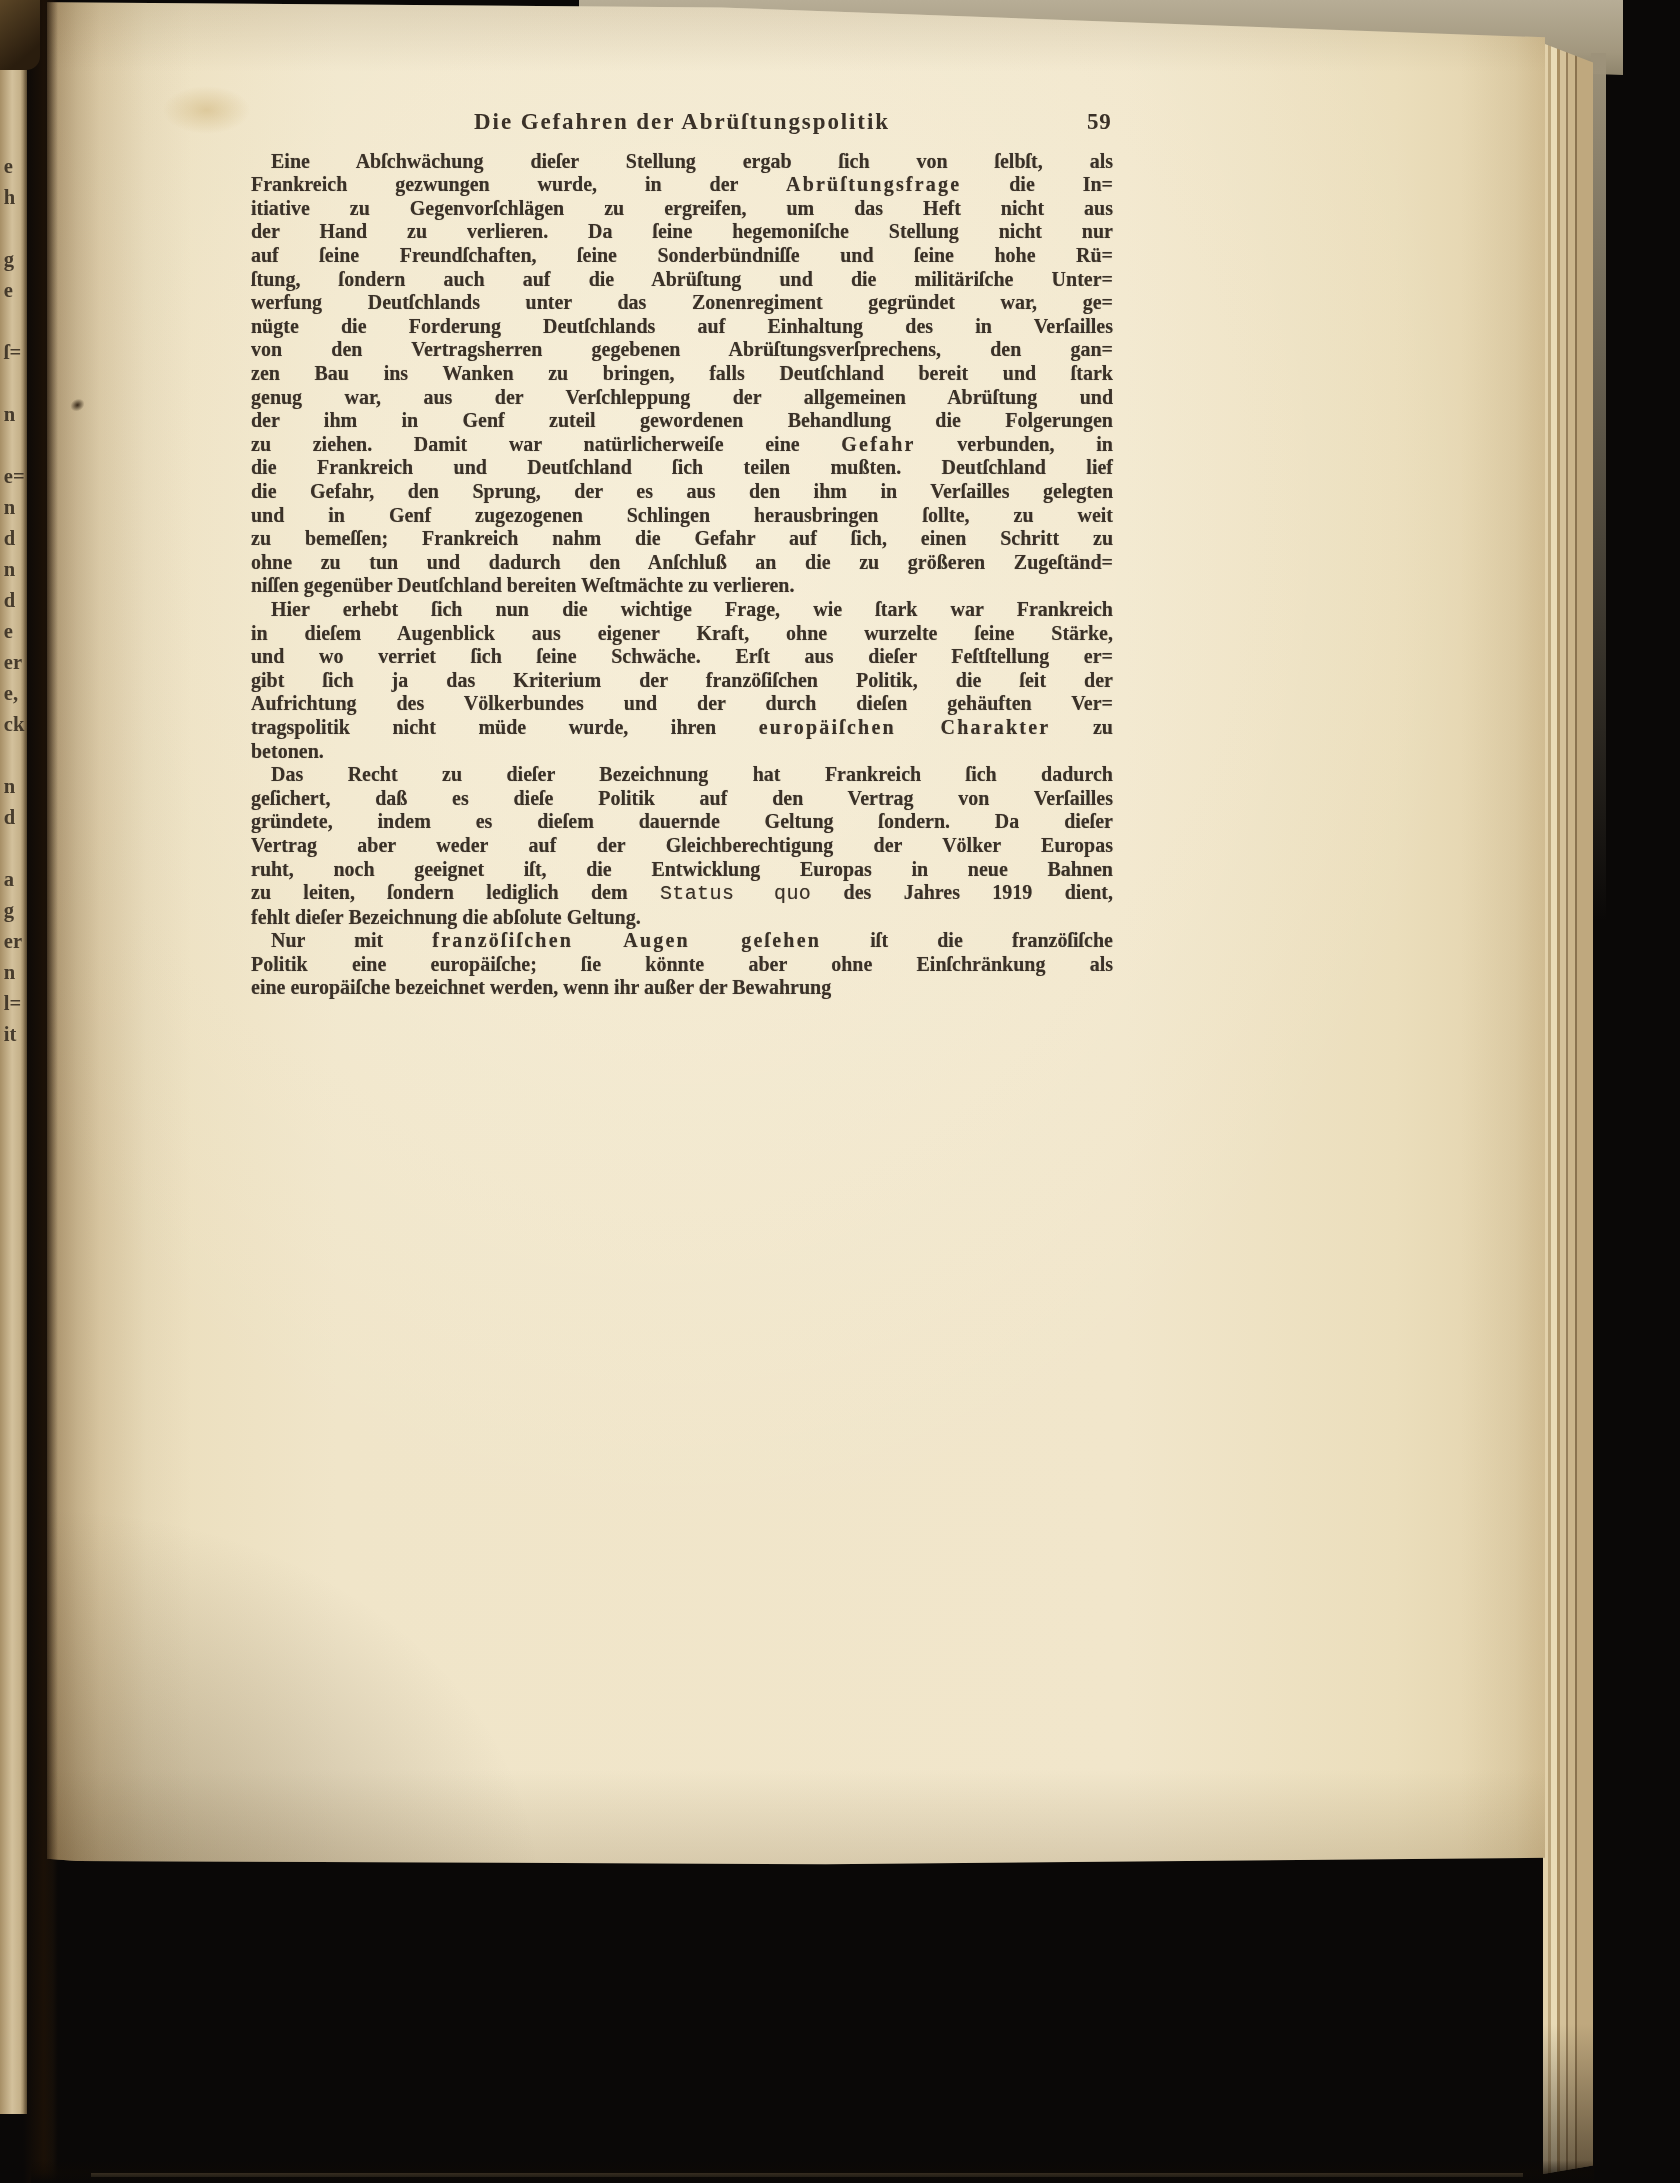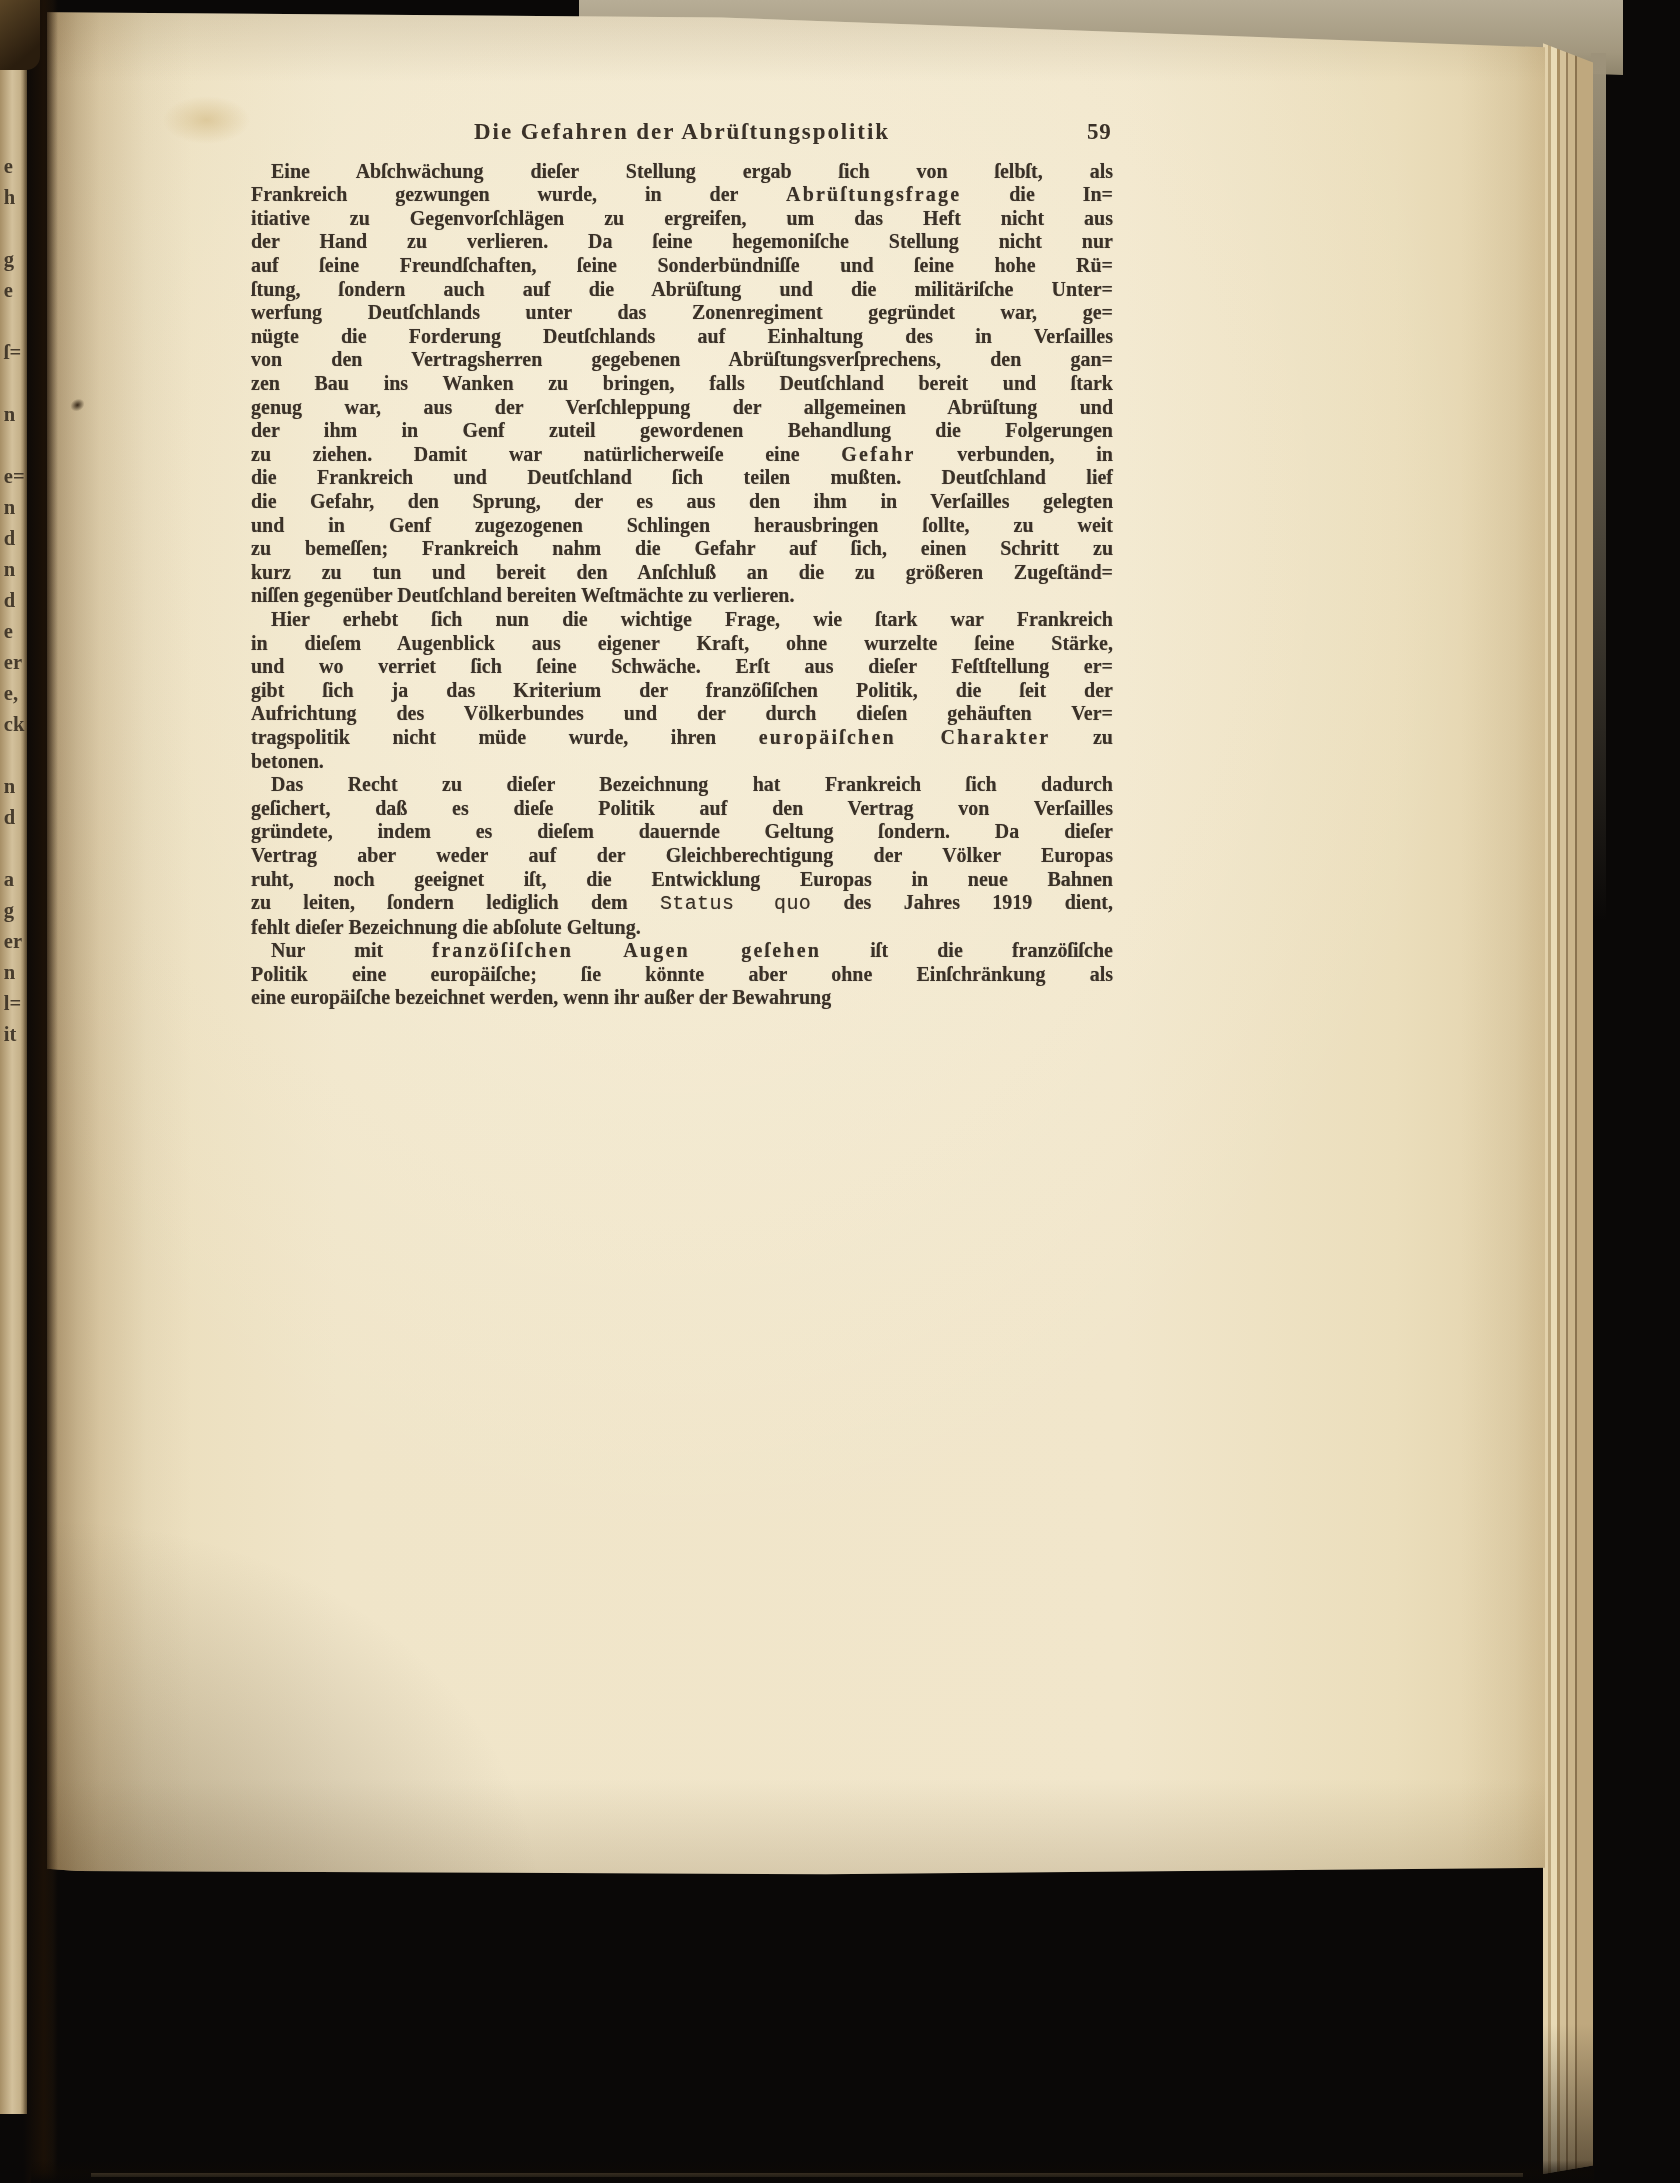--- a/index.html
+++ b/index.html
@@ -28,21 +28,21 @@
       linear-gradient(180deg, rgba(0,0,0,0) 93%, rgba(20,12,5,0.55) 100%),
       repeating-linear-gradient(90deg,
         #e2d1ab 0 5.3px,#bda77d 5.3px 7.6px,#e9dbb6 7.6px 14.5px,#a98f63 14.5px 17px,
         #d5c29a 17px 23px,#97805c 23px 25px,#cbb68c 25px 32px,#8a734f 32px 34px,
         #bfa87e 34px 50px);
     clip-path:polygon(0 0.8%, 100% 1.7%, 100% 99.6%, 0 100%);
   }
 
   
   .page {
-    position:absolute; left:47px; top:10px; width:1498px; height:1868px;
+    position:absolute; left:47px; top:0; width:1498px; height:1868px;
     background:
       radial-gradient(ellipse 1143px 1447px at 42% 28%, rgba(255,252,240,0.40), rgba(255,252,240,0) 70%),
       linear-gradient(90deg,
         #c6ae85 0px, #dcc9a2 30.5px, #ebdebd 99px, #f0e5c9 289px,
         var(--paper,#f1e6cb) 72%, #ebdebc 90%, #e3d3ad 98%, #dcc9a0 100%);
     clip-path:polygon(0 0.12%, 45% 0.40%, 100% 2.0%, 100% 99.45%, 52% 99.80%, 2% 99.62%, 0 99.50%);
   }
   .page::after {
     content:""; position:absolute; inset:0; pointer-events:none;
     background:
@@ -147,21 +147,21 @@
             <div class="line">nügte die Forderung Deutſchlands auf Einhaltung des in Verſailles</div>
             <div class="line">von den Vertragsherren gegebenen Abrüſtungsverſprechens, den gan=</div>
             <div class="line">zen Bau ins Wanken zu bringen, falls Deutſchland bereit und ſtark</div>
             <div class="line">genug war, aus der Verſchleppung der allgemeinen Abrüſtung und</div>
             <div class="line">der ihm in Genf zuteil gewordenen Behandlung die Folgerungen</div>
             <div class="line">zu ziehen. Damit war natürlicherweiſe eine <span class="sp">Gefahr</span> verbunden, in</div>
             <div class="line">die Frankreich und Deutſchland ſich teilen mußten. Deutſchland lief</div>
             <div class="line">die Gefahr, den Sprung, der es aus den ihm in Verſailles gelegten</div>
             <div class="line">und in Genf zugezogenen Schlingen herausbringen ſollte, zu weit</div>
             <div class="line">zu bemeſſen; Frankreich nahm die Gefahr auf ſich, einen Schritt zu</div>
-            <div class="line">kurz zu tun und bereit den Anſchluß an die zu größeren Zugeſtänd=</div>
+            <div class="line">ohne zu tun und dadurch den Anſchluß an die zu größeren Zugeſtänd=</div>
             <div class="line last">niſſen gegenüber Deutſchland bereiten Weſtmächte zu verlieren.</div>
           </div>
           <div class="para">
             <div class="line first">Hier erhebt ſich nun die wichtige Frage, wie ſtark war Frankreich</div>
             <div class="line">in dieſem Augenblick aus eigener Kraft, ohne wurzelte ſeine Stärke,</div>
             <div class="line">und wo verriet ſich ſeine Schwäche. Erſt aus dieſer Feſtſtellung er=</div>
             <div class="line">gibt ſich ja das Kriterium der franzöſiſchen Politik, die ſeit der</div>
             <div class="line">Aufrichtung des Völkerbundes und der durch dieſen gehäuften Ver=</div>
             <div class="line">tragspolitik nicht müde wurde, ihren <span class="sp">europäiſchen Charakter</span> zu</div>
             <div class="line last">betonen.</div>

